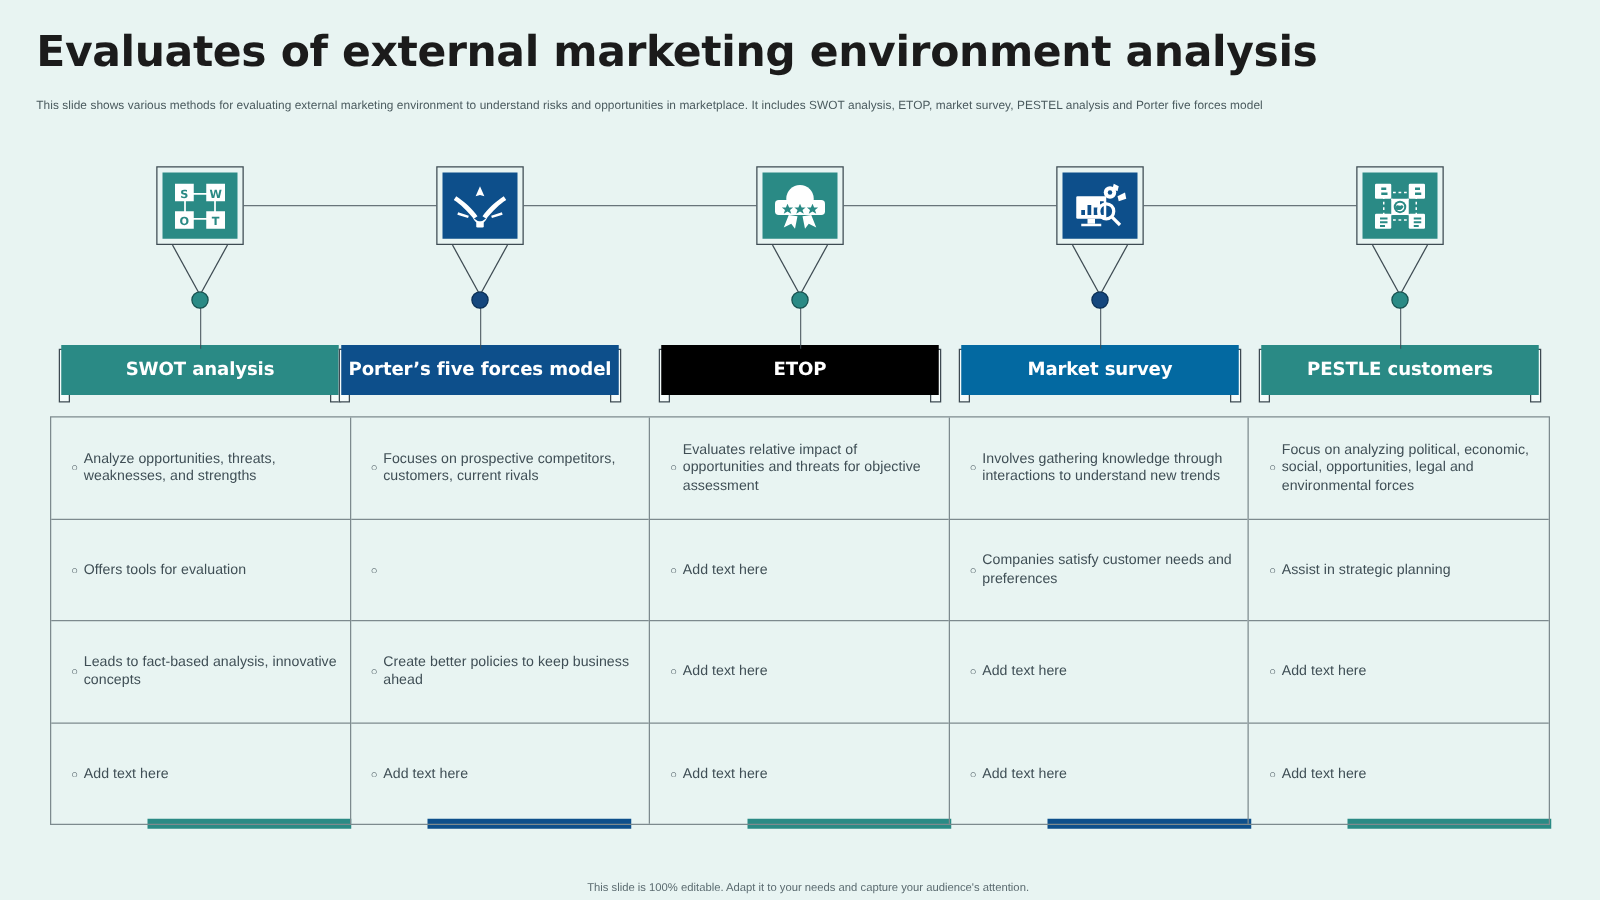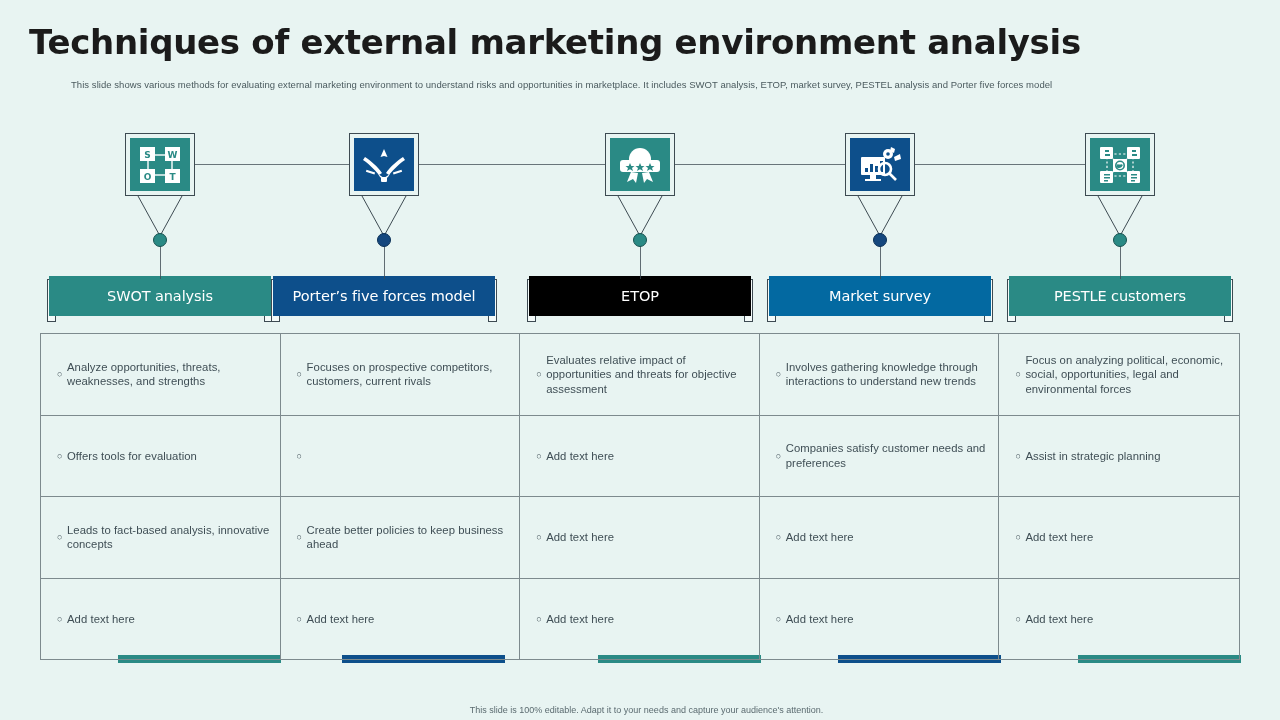--- a/index.html
+++ b/index.html
@@ -26,21 +26,20 @@
   }
   .slide-subtitle {
     position: absolute;
     left: 29px;
     top: 78px;
     width: 1120px;
     font-size: 9.5px;
     color: #4a5a5e;
     line-height: 13px;
     letter-spacing: 0.05px;
-    margin-left: 42px;
   }
 
   
   .backbone {
     position: absolute;
     left: 160px;
     top: 164px;
     width: 960px;
     height: 1px;
     background: #3d4a52;
@@ -123,21 +122,21 @@
     width: 222px;
     height: 40px;
     display: flex;
     align-items: center;
     justify-content: center;
     text-align: center;
   }
   .bar-label {
     color: #ffffff;
     font-size: 14.5px;
-    font-weight: normal;
+    font-weight: bold;
     line-height: 17px;
     font-family: "DejaVu Sans", sans-serif;
     letter-spacing: -0.1px;
   }
   .bar-cap {
     position: absolute;
     top: 3px;
     width: 9px;
     height: 43px;
     background: #f4fbfa;
@@ -203,21 +202,21 @@
     width: 1280px;
     text-align: center;
     font-size: 9px;
     color: #5b6b70;
     padding-left: 13px;
   }
 </style>
 </head>
 <body>
 
-<div class="slide-title">Techniques of external marketing environment analysis</div>
+<div class="slide-title">Evaluates of external marketing environment analysis</div>
 <div class="slide-subtitle">This slide shows various methods for evaluating external marketing  environment to understand risks and opportunities in marketplace.  It includes SWOT analysis, ETOP,  market survey, PESTEL  analysis and Porter five forces model</div>
 
 <div class="backbone"></div>
 
 <div class="col" style="left:40px">
   <div class="icon-frame">
     <div class="icon-tile" style="background:#2a8a85">
       <svg width="44" height="40" viewBox="0 0 44 40">
         <g stroke="#ffffff" stroke-width="1.4">
           <line x1="15" y1="10" x2="29" y2="10"></line>

